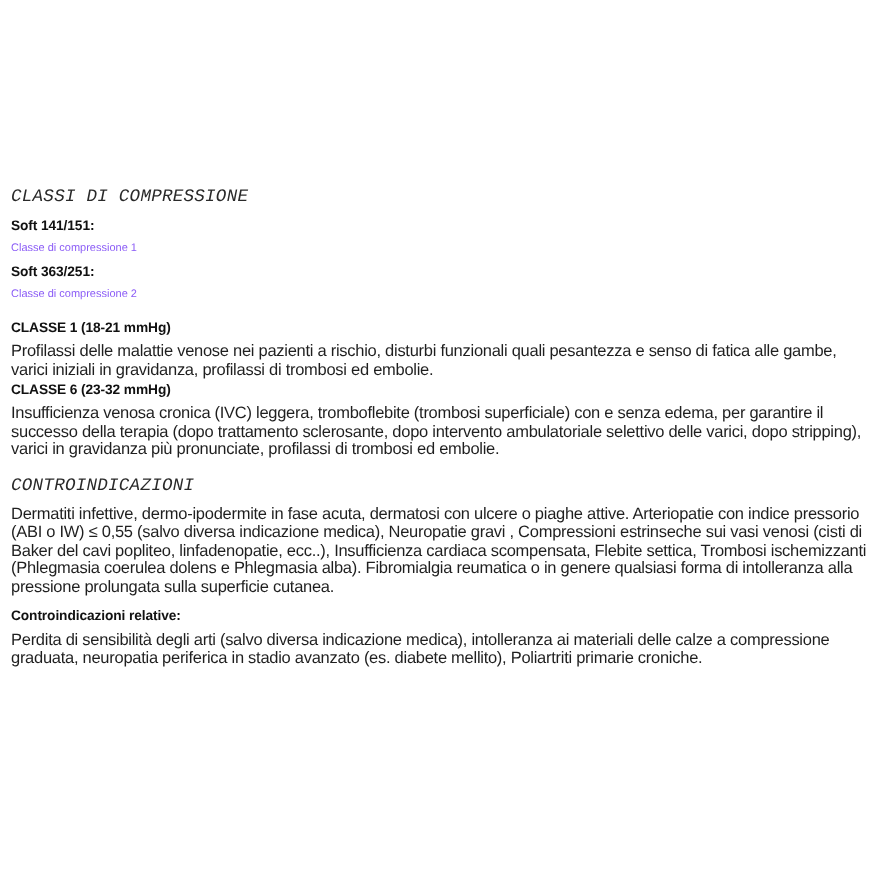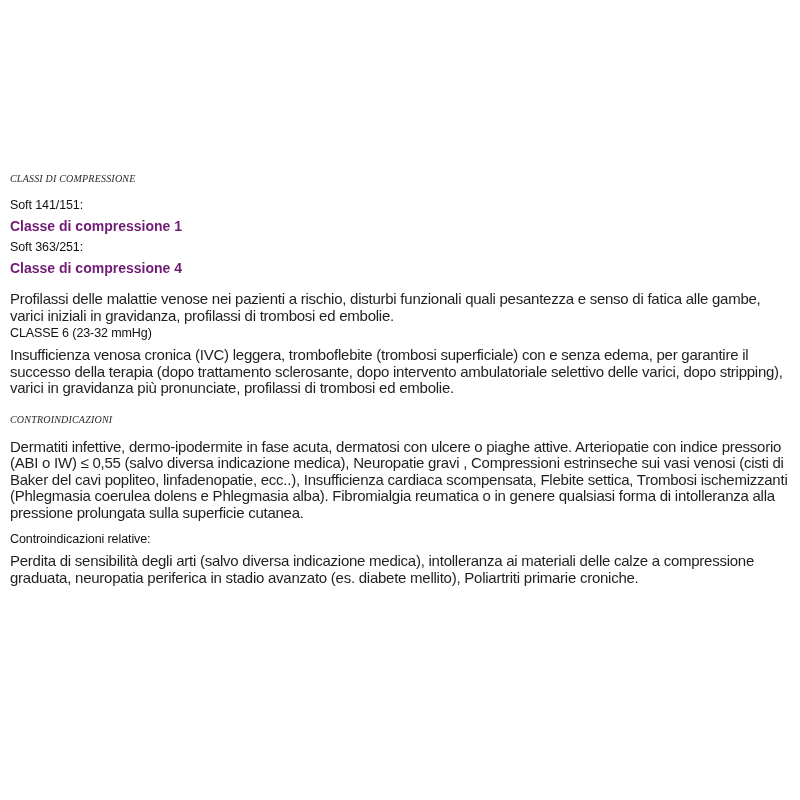--- a/index.html
+++ b/index.html
@@ -19,44 +19,44 @@
   main.doc {
     position: absolute;
     left: 10px;
     top: 172px;
     width: 782px;
   }
   section.doc-section {
     margin: 0 0 16px 0;
   }
   .sec-heading {
-    font-family: Liberation Serif, serif;
+    font-family: Liberation Mono, monospace;
     font-style: italic;
     font-weight: 400;
-    font-size: 10px;
+    font-size: 16px;
     line-height: 14px;
     letter-spacing: 0.2px;
     color: #2a2a2a;
     margin: 0 0 12px 0;
     text-transform: none;
   }
   p { margin: 0; }
   .label {
-    font-weight: 400;
+    font-weight: 700;
     font-size: 12.5px;
     line-height: 14px;
     color: #111111;
     margin: 0 0 7px 0;
     letter-spacing: -0.1px;
   }
   .value {
-    font-weight: 700;
-    font-size: 14px;
+    font-weight: 400;
+    font-size: 10px;
     line-height: 14px;
-    color: #701a75;
+    color: #8b5cf6;
     margin: 0 0 7px 0;
   }
   .body {
     font-weight: 400;
     font-size: 15px;
     line-height: 16.5px;
     letter-spacing: -0.25px;
     color: #1f1f1f;
     margin: 0 0 2px 0;
   }
@@ -67,24 +67,25 @@
 </head>
 <body>
 
 <main class="doc">
 
   <section class="doc-section">
     <h2 class="sec-heading">CLASSI DI COMPRESSIONE</h2>
     <p class="label">Soft 141/151:</p>
     <p class="value">Classe di compressione 1</p>
     <p class="label">Soft 363/251:</p>
-    <p class="value">Classe di compressione 4</p>
+    <p class="value">Classe di compressione 2</p>
   </section>
 
   <section class="doc-section">
+    <p class="label">CLASSE 1 (18-21 mmHg)</p>
     <p class="body">Profilassi delle malattie venose nei pazienti a rischio, disturbi funzionali quali pesantezza e senso di fatica alle gambe, varici iniziali in gravidanza, profilassi di trombosi ed embolie.</p>
     <p class="label">CLASSE 6 (23-32 mmHg)</p>
     <p class="body">Insufficienza venosa cronica (IVC) leggera, tromboflebite (trombosi superficiale) con e senza edema, per garantire il successo della terapia (dopo trattamento sclerosante, dopo intervento ambulatoriale selettivo delle varici, dopo stripping), varici in gravidanza più pronunciate, profilassi di trombosi ed embolie.</p>
   </section>
 
   <section class="doc-section">
     <h2 class="sec-heading">CONTROINDICAZIONI</h2>
     <p class="body">Dermatiti infettive, dermo-ipodermite in fase acuta, dermatosi con ulcere o piaghe attive. Arteriopatie con indice pressorio (ABI o IW) ≤ 0,55 (salvo diversa indicazione medica), Neuropatie gravi , Compressioni estrinseche sui vasi venosi (cisti di Baker del cavi popliteo, linfadenopatie, ecc..), Insufficienza cardiaca scompensata, Flebite settica, Trombosi ischemizzanti (Phlegmasia coerulea dolens e Phlegmasia alba). Fibromialgia reumatica o in genere qualsiasi forma di intolleranza alla pressione prolungata sulla superficie cutanea.</p>
     <p class="label mt-lg">Controindicazioni relative:</p>
     <p class="body">Perdita di sensibilità degli arti (salvo diversa indicazione medica), intolleranza ai materiali delle calze a compressione graduata, neuropatia periferica in stadio avanzato (es. diabete mellito), Poliartriti primarie croniche.</p>

